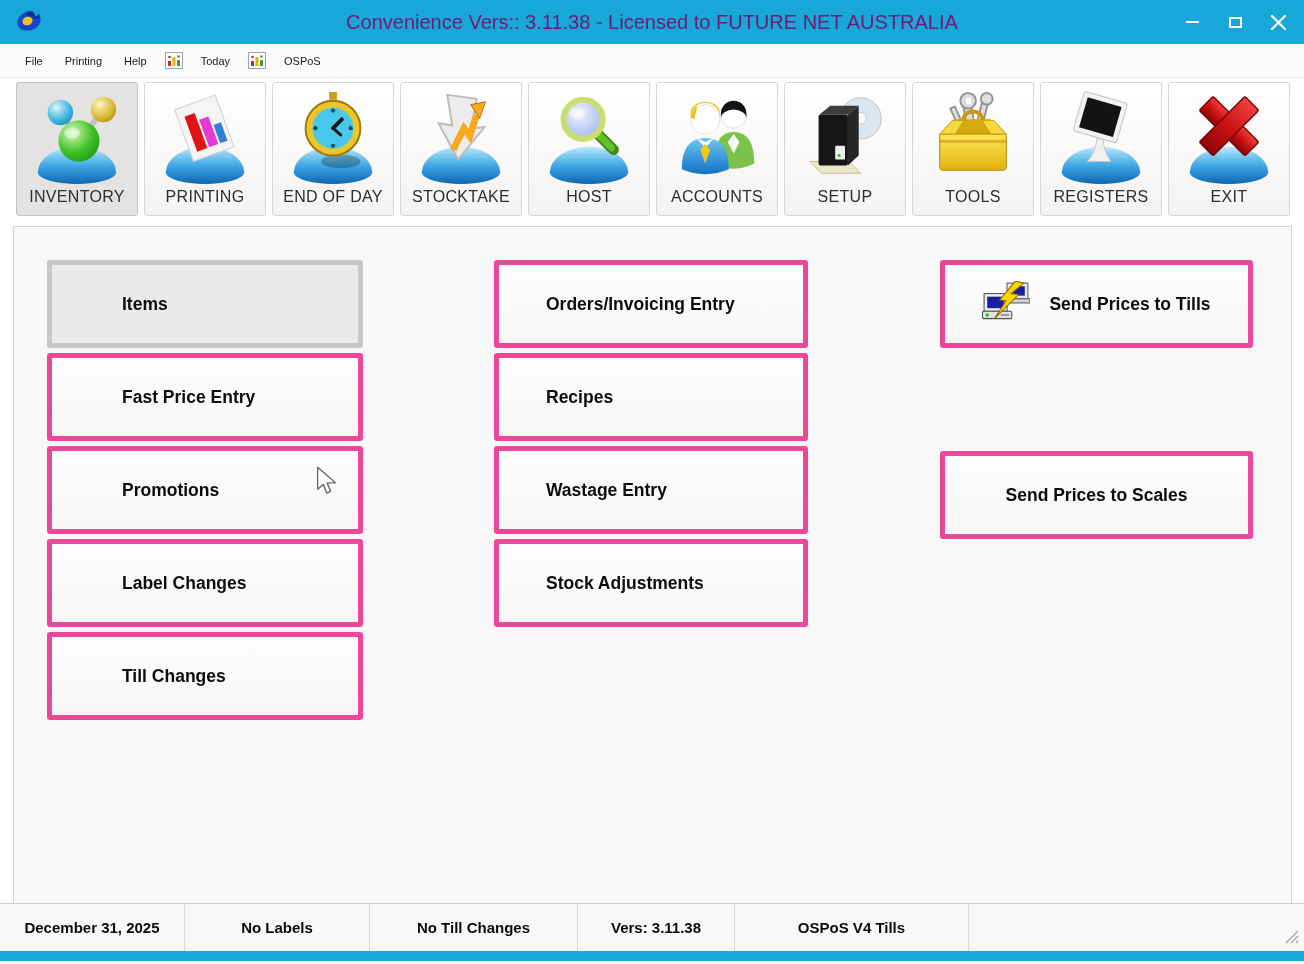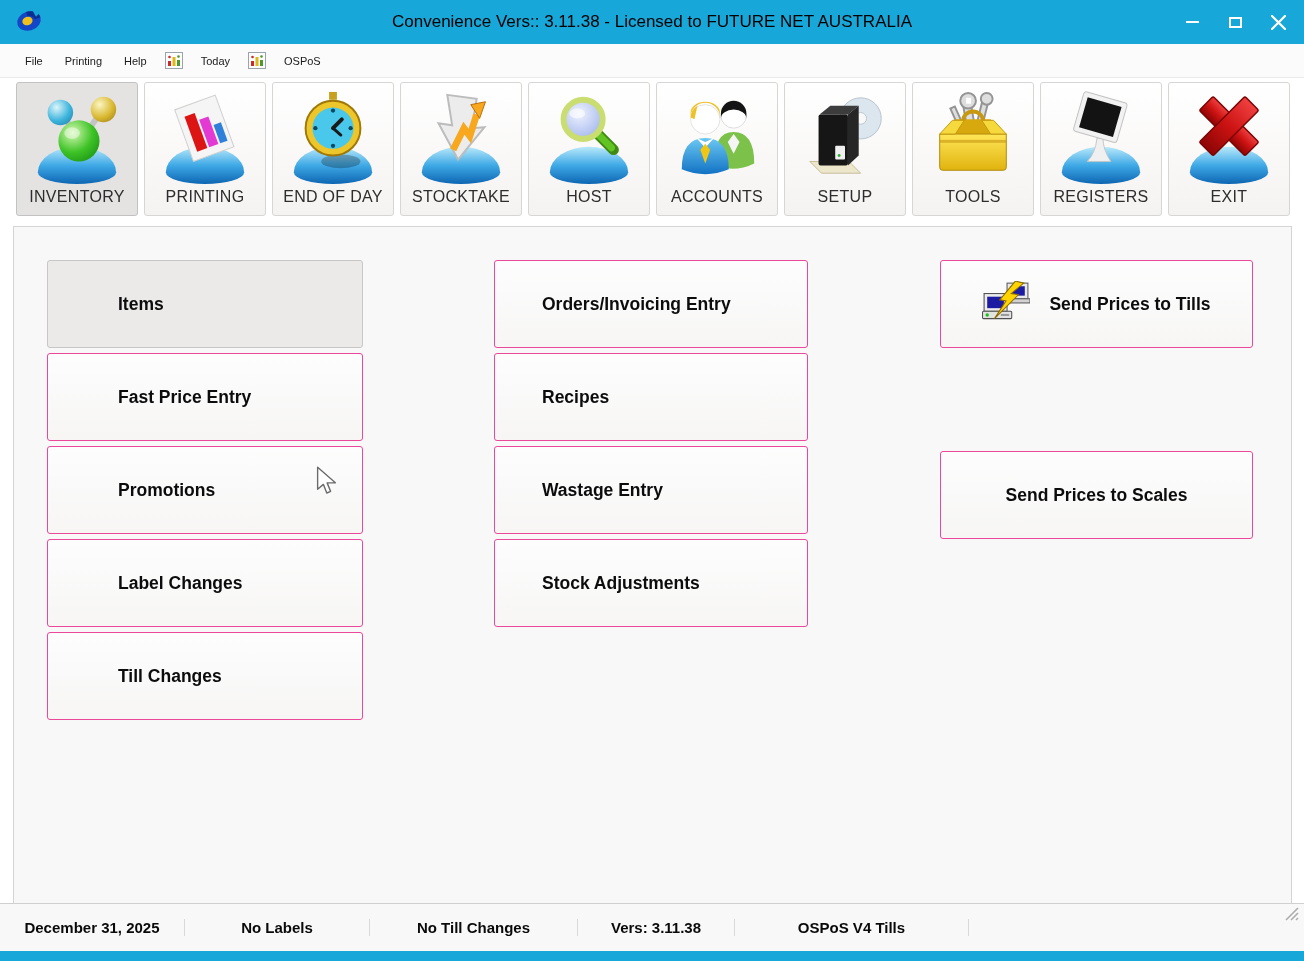--- a/index.html
+++ b/index.html
@@ -4,21 +4,21 @@
 <style>
   * { margin:0; padding:0; box-sizing:border-box; }
   html,body { width:1304px; height:964px; overflow:hidden; background:#fff;
     font-family:"Liberation Sans","DejaVu Sans",sans-serif; }
   .window { position:relative; width:1304px; height:964px; background:#ffffff; }
 
   
   .titlebar { position:absolute; top:0; left:0; right:0; height:44px; background:#17a7d8; }
   .app-logo { position:absolute; left:14px; top:8px; }
   .title-text { position:absolute; left:0; right:0; top:0; height:44px; line-height:44px;
-    text-align:center; color:#000000; font-size:17px; }
+    text-align:center; color:#701a75; font-size:20px; }
   .win-controls { position:absolute; right:16px; top:0; height:44px; display:flex; align-items:center; gap:23px; }
   .wc { width:20px; height:20px; display:flex; align-items:center; justify-content:center; cursor:default; }
   .wc-min i { display:block; width:13px; height:2px; background:#fff; }
   .wc-max i { display:block; width:13px; height:11px; border:2px solid #fff; }
   .wc-close svg { display:block; }
 
   
   .menubar { position:absolute; top:44px; left:0; right:0; height:34px; background:#fbfbfb;
     border-bottom:1px solid #e9e9e9; display:flex; align-items:center; padding-left:14px; }
   .menu-item { font-size:11px; color:#1a1a1a; padding:0 11px; height:100%; display:flex; align-items:center; }
@@ -35,33 +35,33 @@
   .tb-label { font-size:16px; color:#2d2d2d; padding-bottom:9px; letter-spacing:.3px; white-space:nowrap; }
 
   
   .main-area { position:absolute; top:226px; left:0; right:0; height:677px; background:#ffffff; }
   .panel { position:absolute; left:13px; right:12px; top:0; bottom:-1px; background:#f8f8f8;
     border:1px solid #d4d4d4; }
   .btn-col { position:absolute; display:flex; flex-direction:column; gap:5px; }
   .col1 { left:33px; top:33px; width:316px; }
   .col2 { left:480px; top:33px; width:314px; }
   .col3 { left:926px; top:33px; width:313px; }
-  .big-btn { height:88px; border:1px solid #ec4899; border-radius:3px;
+  .big-btn { height:88px; border:5px solid #ec4899; border-radius:3px;
     background:linear-gradient(#fdfdfd,#f7f6f5); display:flex; align-items:center;
     font-size:17.5px; font-weight:bold; color:#0c0c0c; cursor:default; }
   .col1 .big-btn { padding-left:70px; }
   .col2 .big-btn { padding-left:47px; }
   .col3 .big-btn { justify-content:center; gap:19px; }
   .big-btn.highlighted { background:#ebeae9; border-color:#c8c7c6; }
   .col3 .spacer { height:88px; visibility:hidden; border:none; }
   .cursor { position:absolute; left:316px; top:240px; z-index:20; pointer-events:none; }
 
   
   .statusbar { position:absolute; top:903px; left:0; right:0; height:48px; background:#f8f8f8;
-    border-top:1px solid #d0d0d0; display:flex;align-items:center; }
+    border-top:1px solid #d0d0d0; display:flex; }
   .sb-sec { border-right:1px solid #d9d9d9; display:flex; align-items:center; justify-content:center;
     font-size:15px; font-weight:bold; color:#0a0a0a; white-space:nowrap; }
   .sb-0 { width:185px; } .sb-1 { width:185px; } .sb-2 { width:208px; } .sb-3 { width:227px; }
   .sb-4 { width:157px; } .sb-5 { width:234px; }
   .sb-6 { flex:1; border-right:none; position:relative; }
   .grip { position:absolute; right:5px; bottom:4px; }
   .bottom-strip { position:absolute; top:951px; left:0; right:0; height:10px; background:#17a7d8; }
 </style>
 </head>
 <body>

